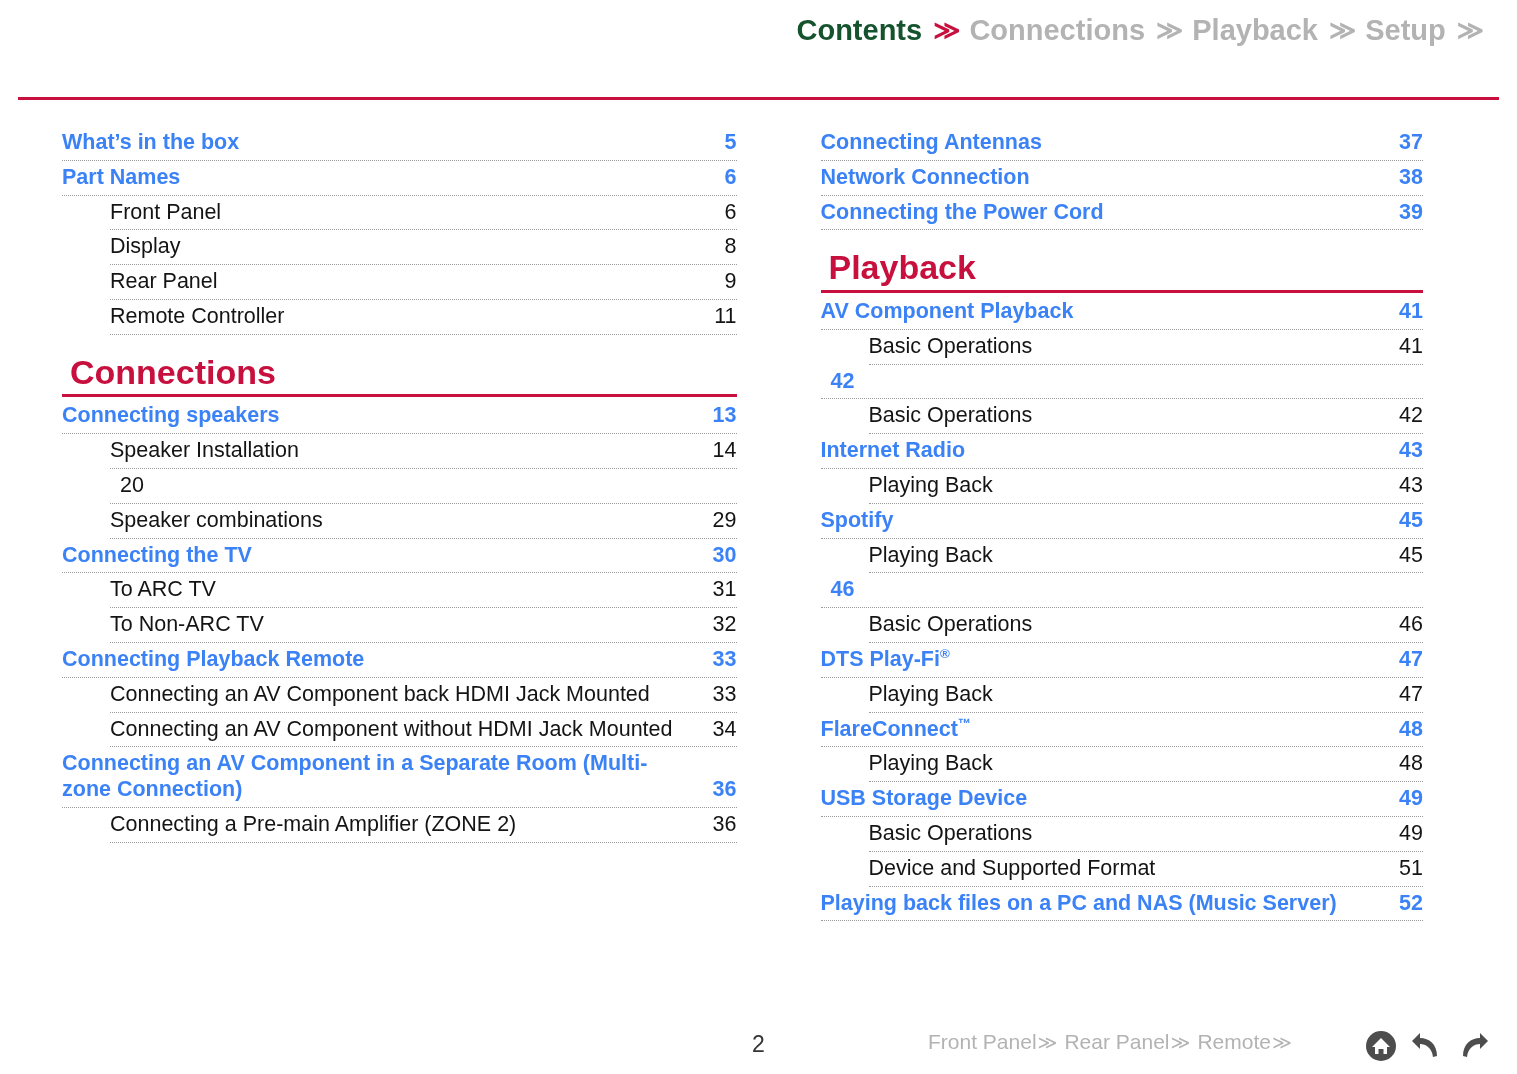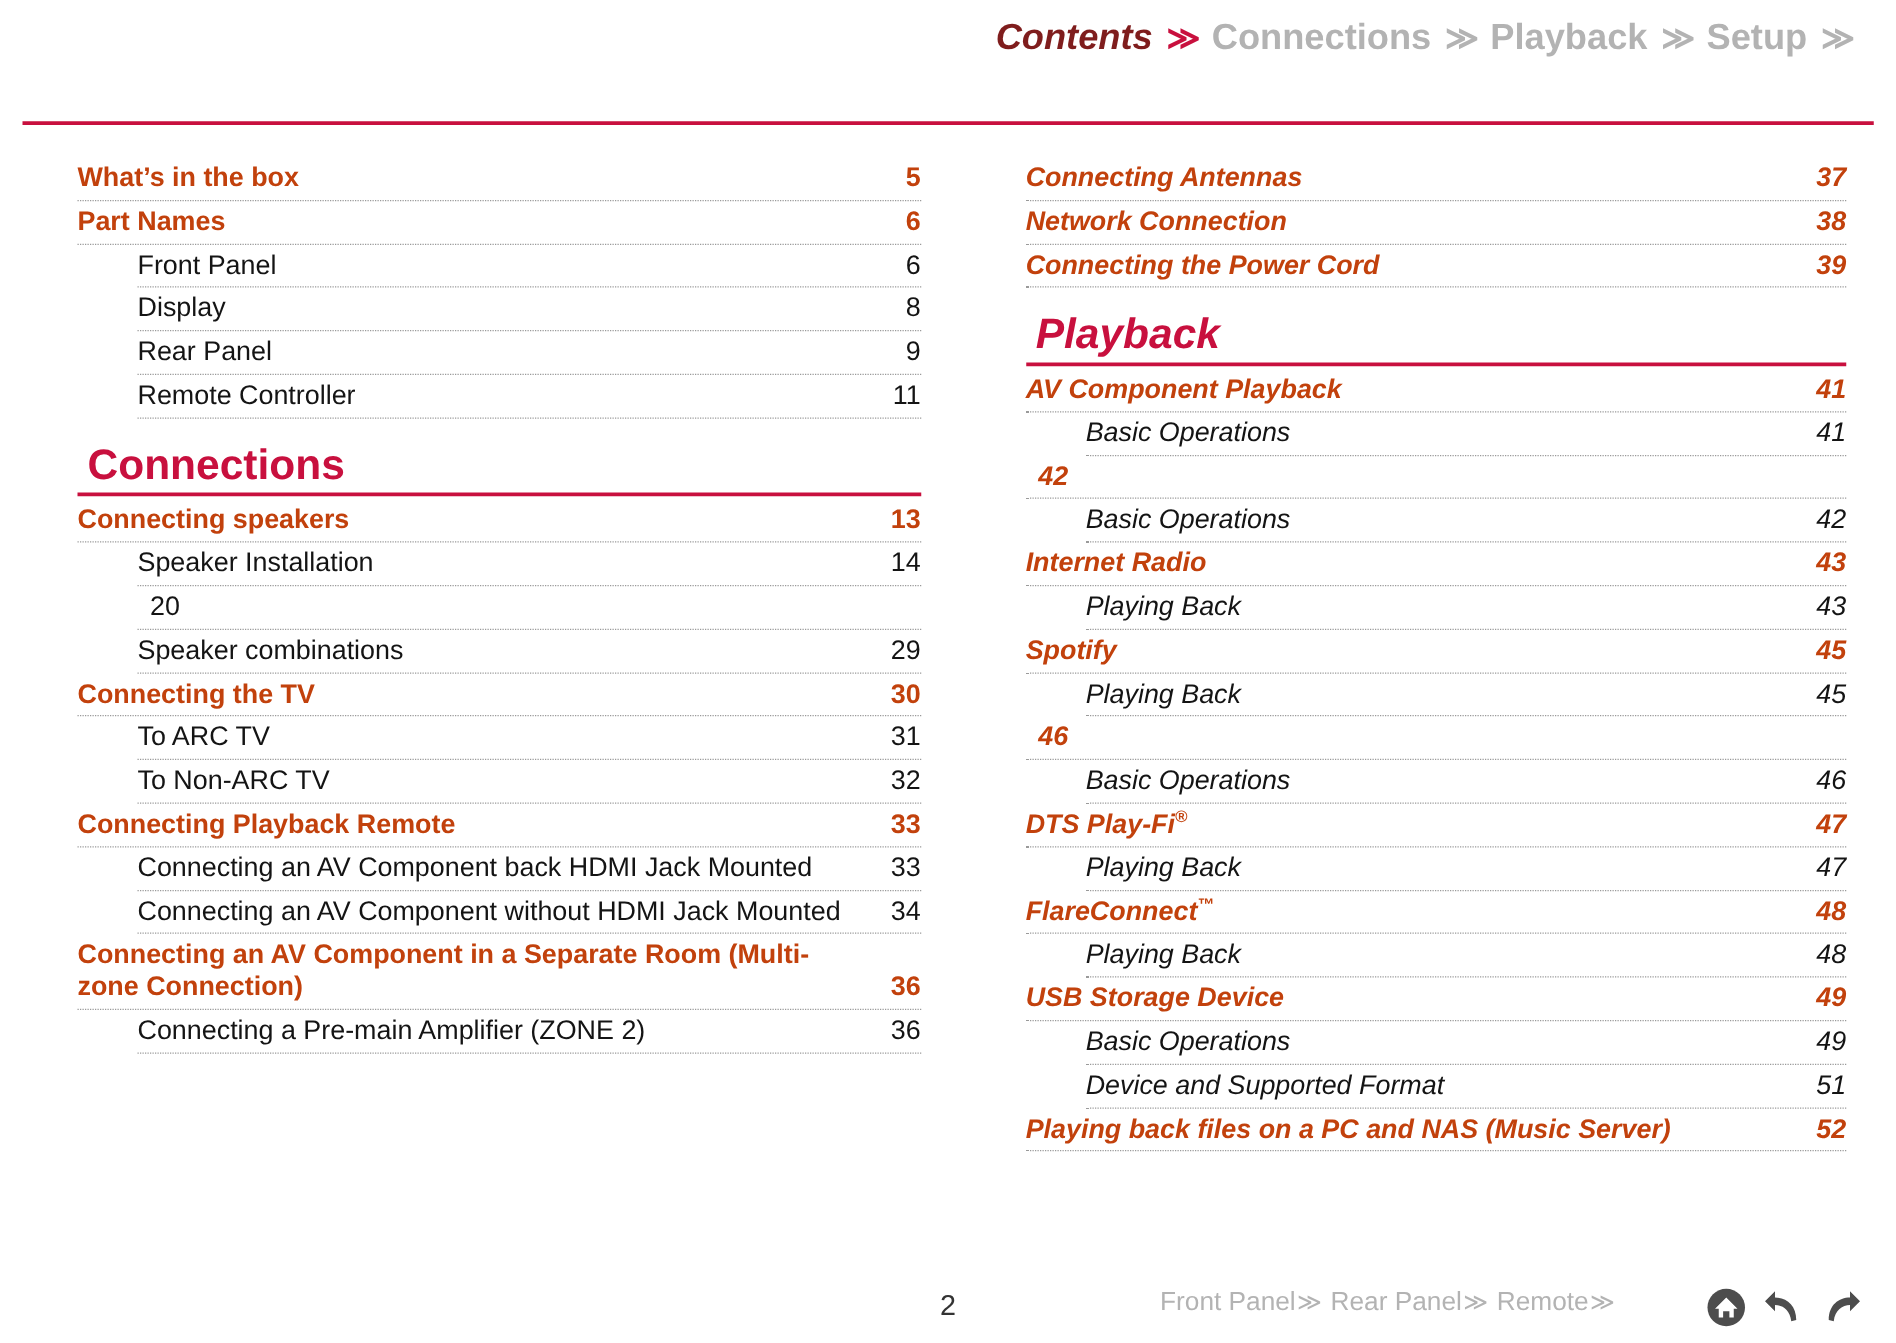--- a/index.html
+++ b/index.html
@@ -26,21 +26,21 @@
     font-weight: bold;
   }
   .topnav .navitem { display: flex; align-items: center; }
   .topnav .navlabel { white-space: nowrap; }
   .topnav .chev {
     color: #b3b3b3;
     font-size: 26px;
     padding: 0 11px;
     letter-spacing: -2px;
   }
-  .topnav .active .navlabel { color: #7f1d1d; font-style: italic; }
+  .topnav .active .navlabel { color: #14532d; }
   .topnav .inactive .navlabel { color: #b3b3b3; }
   .topnav .active .chev { color: #c8103e; }
 
   .topline {
     position: absolute;
     top: 97px;
     left: 18px;
     right: 18px;
     height: 3px;
     background: #c8103e;
@@ -49,21 +49,21 @@
   
   .cols {
     position: absolute;
     top: 126px;
     left: 0;
     right: 0;
     display: flex;
   }
   .col { width: 758.5px; padding: 0 22px; }
   .col.left { padding-left: 62px; padding-right: 22px; }
-  .col.right { padding-left: 62px; padding-right: 40px; font-style: italic; }
+  .col.right { padding-left: 62px; padding-right: 94px; }
 
   
   .section-head {
     font-size: 34px;
     font-weight: bold;
     color: #c8103e;
     margin: 20px 0 0 8px;
     line-height: 1.05;
   }
   .section-rule {
@@ -77,21 +77,21 @@
   .entry {
     display: flex;
     align-items: flex-end;
     border-bottom: 1px dotted #9a9a9a;
     padding: 4px 0 4px 0;
     line-height: 1.2;
   }
   .entry .title { flex: 1; padding-right: 14px; }
   .entry .page { flex: 0 0 auto; text-align: right; min-width: 34px; }
 
-  .lvl1 { font-size: 21.5px; font-weight: bold; color: #c2410c; }
+  .lvl1 { font-size: 21.5px; font-weight: bold; color: #3b82f6; }
   .lvl1 .page { font-weight: bold; }
   .lvl2 {
     font-size: 21.5px;
     font-weight: normal;
     color: #141414;
     margin-left: 48px;
   }
   .lvl2 .page { font-weight: normal; }
   sup { font-size: 0.62em; vertical-align: super; line-height: 0; }
 

